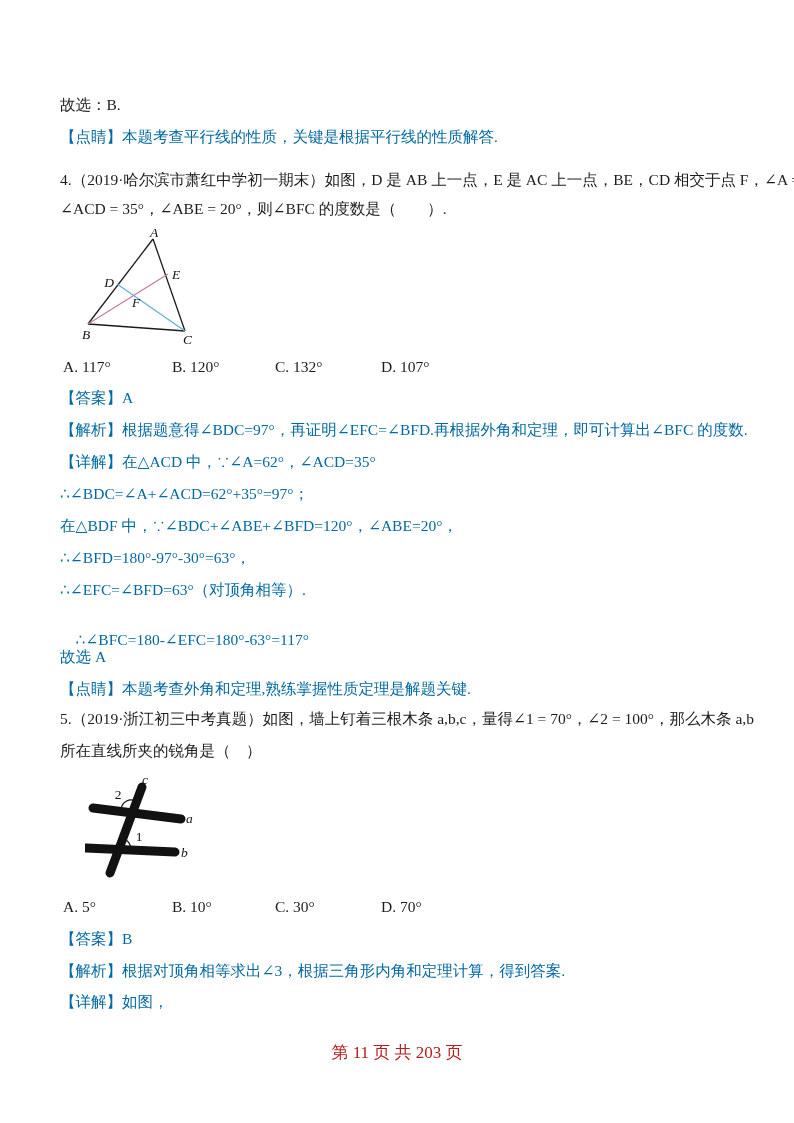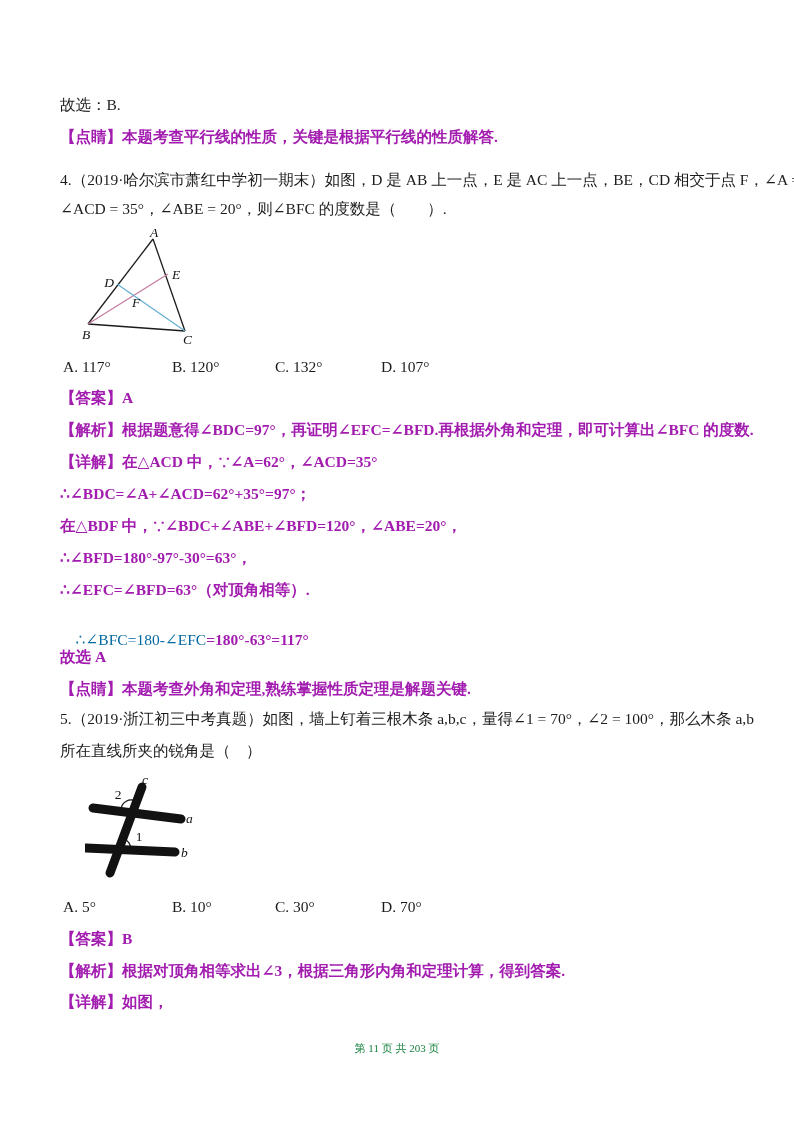--- a/index.html
+++ b/index.html
@@ -8,26 +8,26 @@
     position:relative;
     width:794px; height:1123px;
     margin:0 auto;
     background:#ffffff;
     font-family:"Liberation Serif","DejaVu Serif",serif;
     font-size:15.5px;
     color:#1c1c1c;
     overflow:hidden;
   }
   .line { position:absolute; left:60px; white-space:pre; line-height:1.2; }
-  .red { color:#a21caf;font-weight:bold; }
+  .red { color:#0369a1; }
   .opt { position:absolute; white-space:pre; }
   .fig { position:absolute; }
   .fig text { font-family:"Liberation Serif","DejaVu Serif",serif; font-size:13.5px; font-style:italic; fill:#111; }
   .fig text.num { font-style:normal; }
-  .footer { position:absolute; left:0; width:794px; text-align:center; font-size:11px; color:#15803d; }
+  .footer { position:absolute; left:0; width:794px; text-align:center; font-size:17px; color:#b91c1c; }
   .watermark {
     position:absolute; right:8px; top:1086px;
     font-family:"Liberation Sans","DejaVu Sans",sans-serif;
     font-size:22px; font-weight:bold; letter-spacing:1px;
     color:#ffffff;
     text-shadow: 2px 3px 1px rgba(96,96,96,0.9), -1px -1px 0 rgba(190,190,190,0.7), 1px -1px 0 rgba(190,190,190,0.5);
   }
 </style>
 </head>
 <body>

